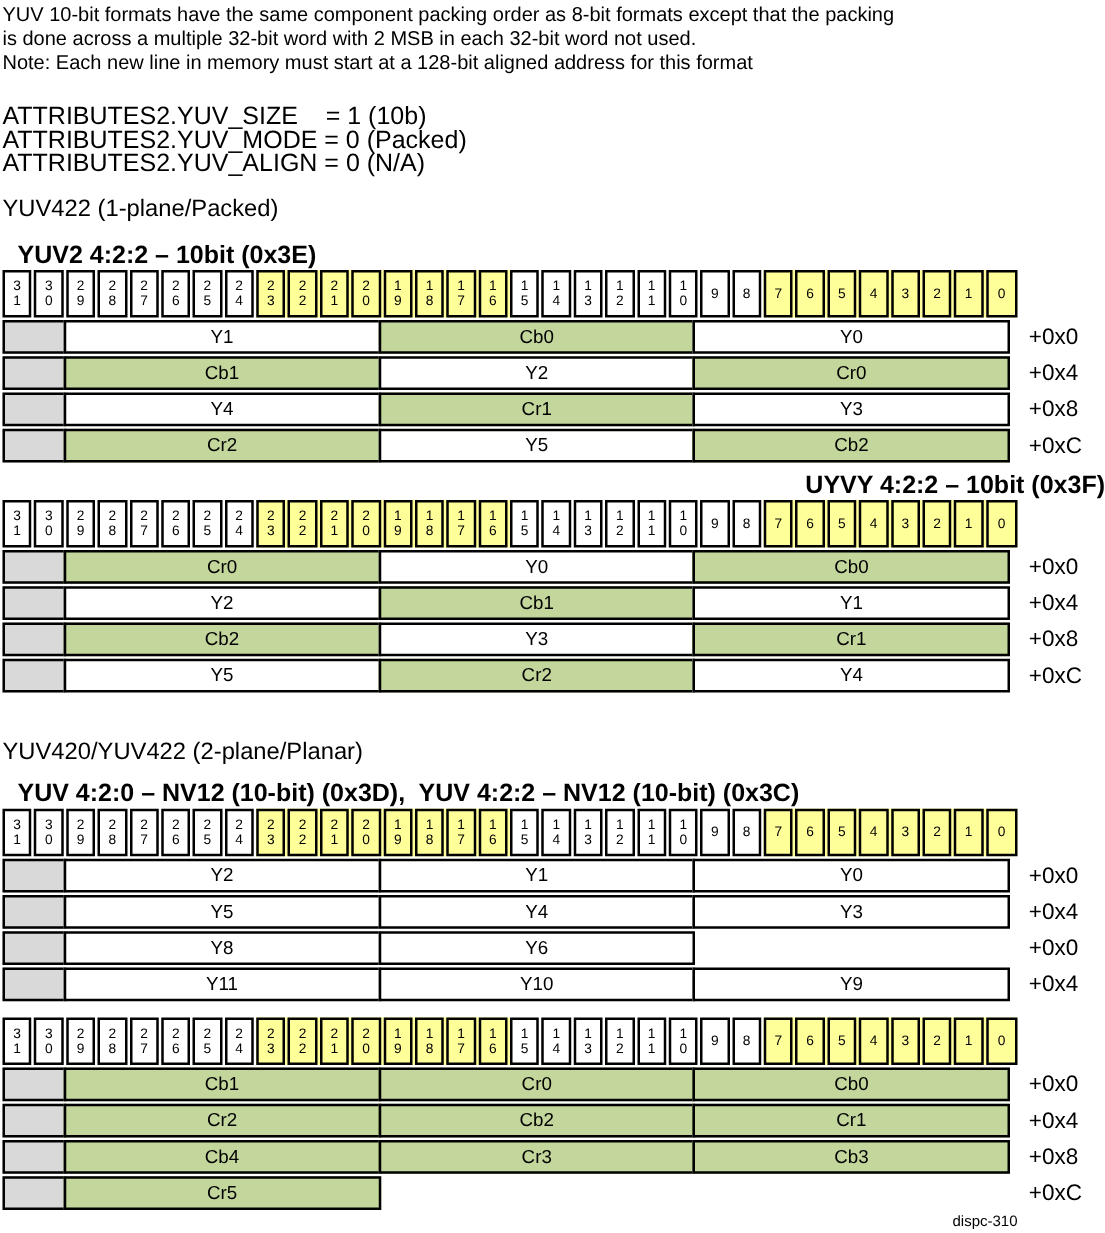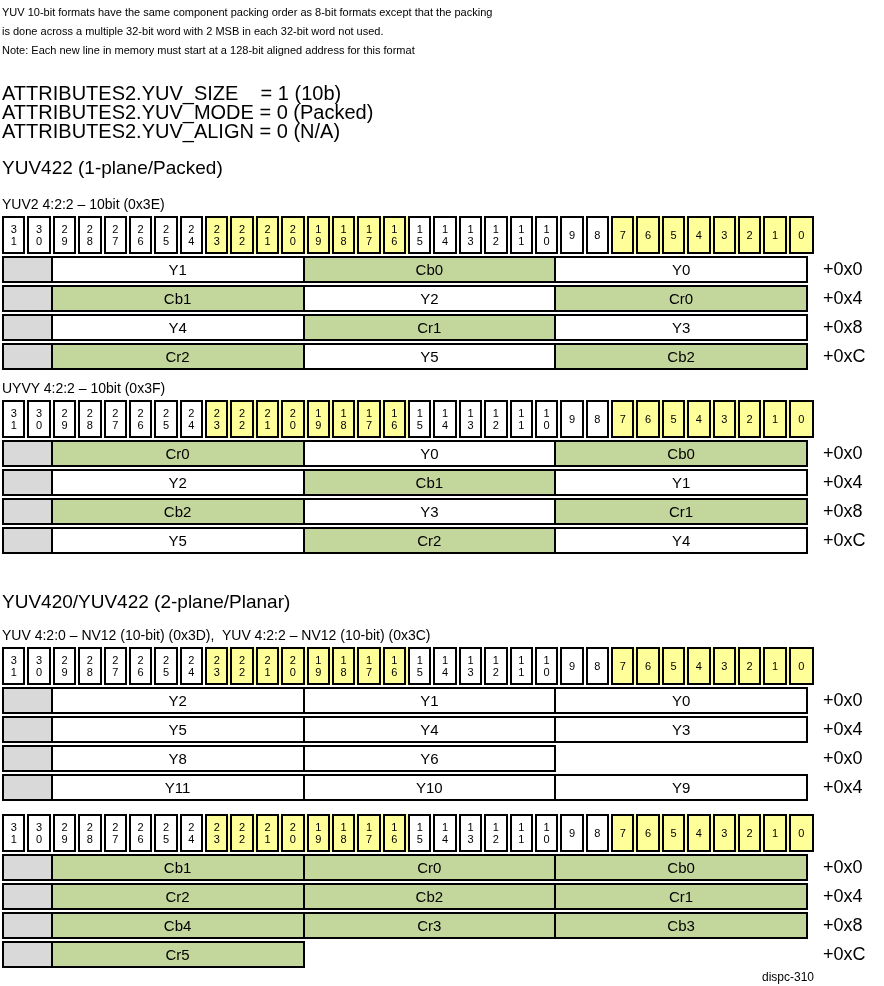--- a/index.html
+++ b/index.html
@@ -1,25 +1,25 @@
 <!DOCTYPE html>
 <html style="--yellow: #FFFF99; --green: #C3D69B; --gray: #D9D9D9;"><head>
 <meta charset="utf-8">
 <style>
   html,body{margin:0;padding:0;background:#fff;color:#000;}
   body{width:884px;height:986px;overflow:hidden;font-family:"Liberation Sans",sans-serif;}
   .page{padding:3px 0 0 2px;}
-  .intro-line{font-size:11px;line-height:19px;white-space:pre;}
+  .intro-line{font-size:16px;line-height:19px;white-space:pre;}
   .attr-block{margin-top:24px;}
   .attr-line{font-size:20px;line-height:19px;white-space:pre;}
   .heading{font-size:19px;line-height:19px;white-space:pre;}
   #heading-packed{margin-top:17px;}
   #heading-planar{margin-top:38px;}
-  .table-title{font-size:14px;line-height:18px;margin:18px 0 3px 0;white-space:pre;}
-  #title-uyvy{margin-top:9px;}
+  .table-title{font-size:20px;line-height:18px;margin:18px 0 3px 12px;white-space:pre;font-weight:bold;}
+  #title-uyvy{margin-top:9px;text-align:right;}
   #title-planar-formats{margin-top:15px;margin-bottom:3px;}
   .bit-table{margin:0;}
   .t4{margin-top:13px;}
   
   .bit-header{display:flex;width:812px;height:38px;margin-bottom:2px;}
   .bit-wrap{flex:1 1 0;display:flex;background:#fff;}
   .bit-wrap.y{background:var(--yellow,#FFFF99);}
   .bit-cell{flex:1;border:2px solid #000;margin-right:2px;display:flex;align-items:center;justify-content:center;
             font-size:11px;line-height:12px;white-space:pre-line;text-align:center;background:#fff;box-sizing:border-box;}
   .bit-wrap.y .bit-cell{background:var(--yellow,#FFFF99);}

